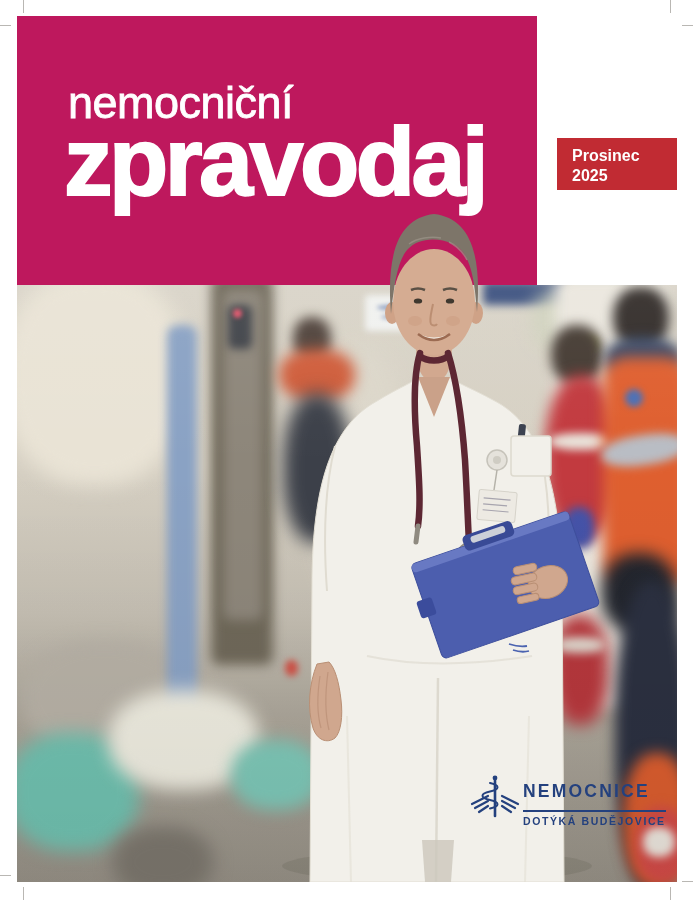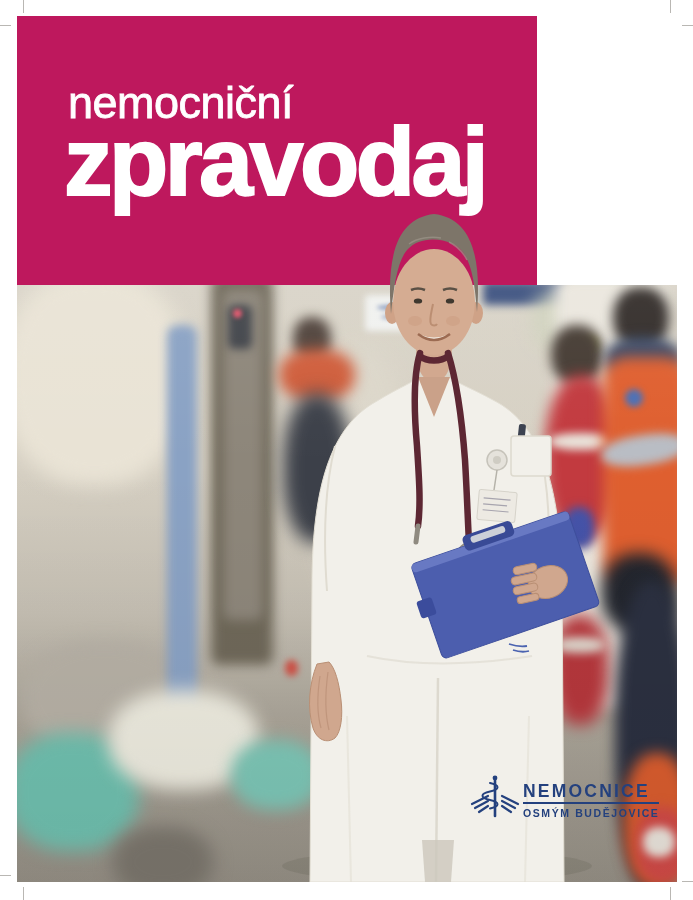--- a/index.html
+++ b/index.html
@@ -37,21 +37,21 @@
         border-radius:0 24px 24px 0;z-index:3;padding:12px 6px 0 57px;box-sizing:border-box;}
   .box2 .h{font-weight:700;font-size:20px;line-height:22.5px;color:#27418c;white-space:nowrap;}
   .box2 .a{font-size:19px;line-height:22px;margin-top:4px;color:#5a71a1;white-space:nowrap;}
   .cond{transform:scaleX(.86);transform-origin:0 50%;}
   .cond2{transform:scaleX(.9);transform-origin:0 50%;}
   
   .logo{position:absolute;left:452px;top:756px;z-index:4;display:flex;align-items:flex-start;}
   .licon{width:52px;height:50px;flex:0 0 auto;}
   .ltext{margin-left:2px;margin-top:10px;}
   .lname{font-weight:700;font-size:17.5px;line-height:1.1;letter-spacing:2.2px;color:#24417e;
-         border-bottom:2px solid #24417e;padding-bottom:1px;white-space:nowrap;}
+         border-bottom:2px solid #24417e;padding-bottom:9px;white-space:nowrap;}
   .lcity{font-weight:700;font-size:10.5px;letter-spacing:1.6px;color:#24417e;margin-top:3px;white-space:nowrap;}
 </style>
 </head>
 <body>
 
 <div class="page">
 
   <div class="cm v" style="left:23px;top:0;"></div>
   <div class="cm h" style="left:0;top:25px;"></div>
   <div class="cm v" style="left:670px;top:0;"></div>
@@ -61,20 +61,24 @@
   <div class="cm v" style="left:670px;top:887px;"></div>
   <div class="cm h" style="left:682px;top:881px;"></div>
 
   <div class="cover">
 
     <div class="header">
       <div class="t1">nemocniční</div>
       <div class="t2">zpravodaj</div>
     </div>
 
+    <div class="badge">
+      <div>Prosinec</div>
+      <div>2025</div>
+    </div>
 
     <div class="photo">
       <div class="b" style="left:-15px;top:-15px;width:185px;height:215px;background:#e9e3d5;filter:blur(10px);"></div>
       <div class="b" style="left:5px;top:355px;width:165px;height:115px;background:#b6b0a5;filter:blur(8px);"></div>
       <div class="b" style="left:150px;top:40px;width:30px;height:410px;background:#8aa2c4;filter:blur(5px);border-radius:10px;"></div>
       <div class="b" style="left:194px;top:-10px;width:62px;height:390px;background:#6f6859;filter:blur(6px);border-radius:8px;"></div>
       <div class="b" style="left:206px;top:5px;width:40px;height:330px;background:#8d867a;filter:blur(6px);border-radius:8px;"></div>
       <div class="b" style="left:211px;top:20px;width:24px;height:44px;background:#41444a;filter:blur(4px);border-radius:6px;"></div>
       <div class="b" style="left:216px;top:24px;width:9px;height:9px;background:#e0556b;filter:blur(2px);border-radius:50%;"></div>
       <div class="b" style="left:300px;top:60px;width:90px;height:260px;background:#ddd8cb;filter:blur(12px);opacity:.85;"></div>
@@ -195,18 +199,18 @@
         <g stroke="#24417e" fill="none" stroke-linecap="round">
           <circle cx="26" cy="4" r="2.4" fill="#24417e" stroke="none"></circle>
           <line x1="26" y1="6" x2="26" y2="42" stroke-width="2.6"></line>
           <path d="M 21 9 C 31 11 31 15.5 21 17.5 C 11 19.5 11 24 21 26 C 31 28 31 32.5 21 34.5" stroke-width="2"></path>
           <path d="M 19 22 L 3 30 M 19 27 L 6 34 M 19 32 L 10 38" stroke-width="2.2"></path>
           <path d="M 33 22 L 49 30 M 33 27 L 46 34 M 33 32 L 42 38" stroke-width="2.2"></path>
         </g>
       </svg>
       <div class="ltext">
         <div class="lname">NEMOCNICE</div>
-        <div class="lcity">OSMÝM BUDĚJOVICE</div>
+        <div class="lcity">DOTÝKÁ BUDĚJOVICE</div>
       </div>
     </div>
 
   </div>
 </div>
 
 </body></html>

